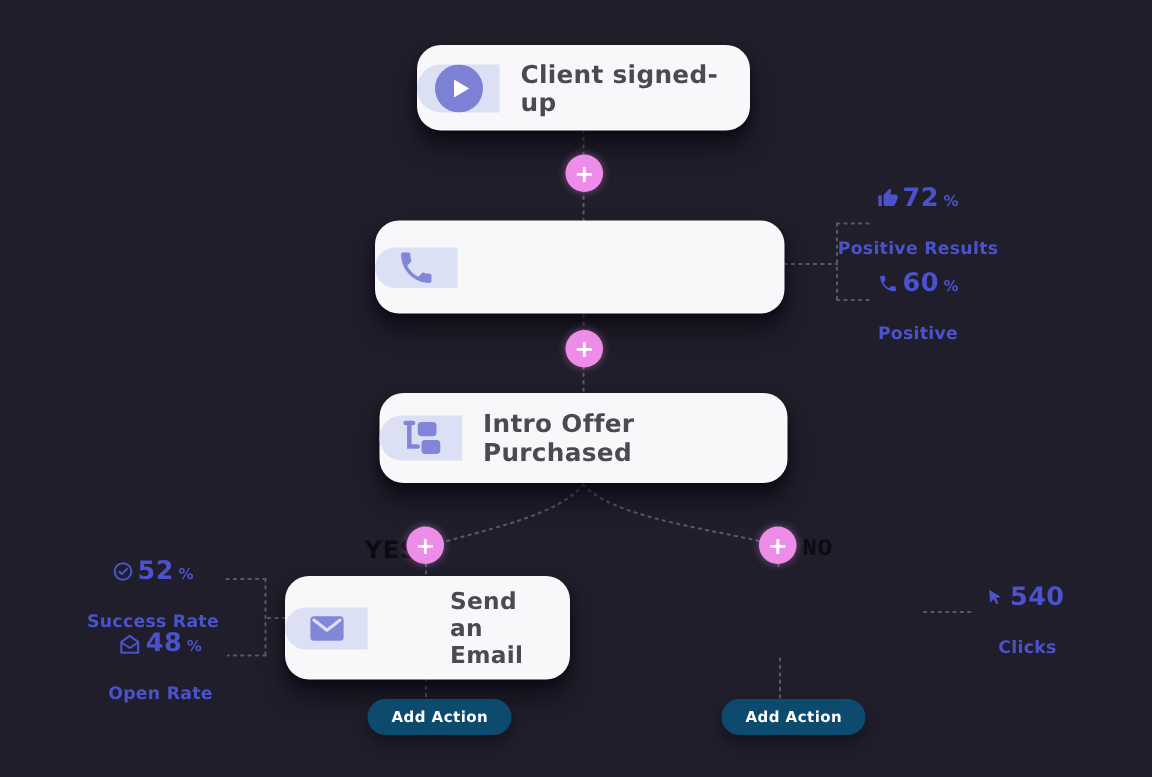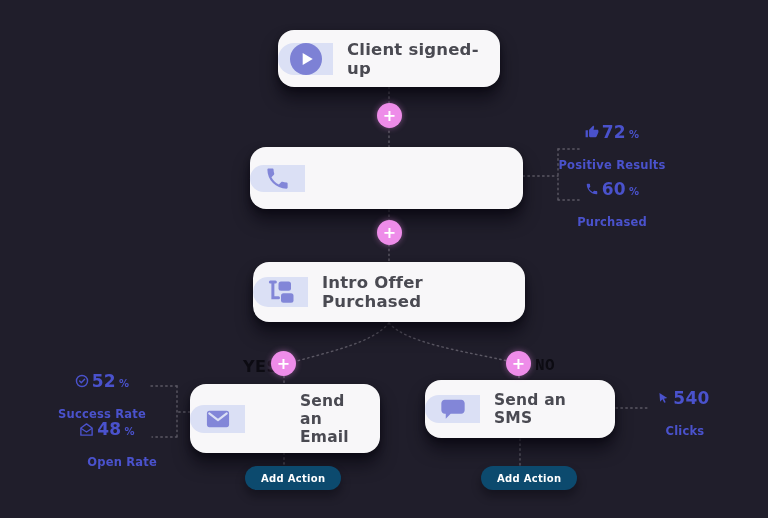--- a/index.html
+++ b/index.html
@@ -158,28 +158,20 @@
   <div class="node" style="left:190px;top:384px;width:190px;height:69px;gap:41px;">
     <div class="icon-panel">
       <svg width="28" height="28" viewBox="0 0 24 24">
         <rect x="2.5" y="5" width="19" height="14" rx="2.2" fill="#8286d8"></rect>
         <path d="M4.5 7.2l7.5 5.8 7.5-5.8" fill="none" stroke="#dbe0f5" stroke-width="1.8" stroke-linecap="round" stroke-linejoin="round"></path>
       </svg>
     </div>
     <div class="node-label" style="font-size:15.5px;">Send an Email</div>
   </div>
 
-  <div class="node" style="left:425px;top:380px;width:190px;height:58px;">
-    <div class="icon-panel">
-      <svg width="28" height="28" viewBox="0 0 24 24" fill="#8286d8">
-        <path d="M5 4h14c1.66 0 3 1.34 3 3v6c0 1.66-1.34 3-3 3h-9l-4.2 4.4V16H5c-1.66 0-3-1.34-3-3V7c0-1.66 1.34-3 3-3z"></path>
-      </svg>
-    </div>
-    <div class="node-label" style="font-size:15.5px;">Send an SMS</div>
-  </div>
 
   <button class="add-action" style="left:245px;top:466px;">Add Action</button>
   <button class="add-action" style="left:481px;top:466px;">Add Action</button>
 
   <div class="stat" style="left:556px;top:122px;width:112px;">
     <div class="stat-value">
       <span class="stat-icon">
         <svg width="14" height="14" viewBox="0 0 24 24" fill="#4a52cc">
           <path d="M1 21h4V9H1v12zm22-11c0-1.1-.9-2-2-2h-6.31l.95-4.57.03-.32c0-.41-.17-.79-.44-1.06L14.17 1 7.59 7.59C7.22 7.95 7 8.45 7 9v10c0 1.1.9 2 2 2h9c.83 0 1.54-.5 1.84-1.22l3.02-7.05c.09-.23.14-.47.14-.73v-2z"></path>
         </svg>
@@ -193,38 +185,38 @@
   <div class="stat" style="left:562px;top:179px;width:100px;">
     <div class="stat-value">
       <span class="stat-icon">
         <svg width="14" height="14" viewBox="0 0 24 24" fill="#4a52cc">
           <path d="M6.62 10.79c1.44 2.83 3.76 5.14 6.59 6.59l2.2-2.21c.27-.27.67-.36 1.02-.24 1.12.37 2.33.57 3.57.57.55 0 1 .45 1 1V20c0 .55-.45 1-1 1-9.39 0-17-7.61-17-17 0-.55.45-1 1-1h3.5c.55 0 1 .45 1 1 0 1.25.2 2.45.57 3.57.11.35.03.74-.25 1.02l-2.2 2.2z"></path>
         </svg>
       </span>
       <span>60</span>
         <span class="pct">%</span>
     </div>
-    <div class="stat-label">Purchased</div>
+    <div class="stat-label">Positive</div>
   </div>
 
   <div class="stat" style="left:52px;top:371px;width:100px;">
     <div class="stat-value">
       <span class="stat-icon">
         <svg width="14" height="14" viewBox="0 0 24 24" fill="none" stroke="#4a52cc" stroke-width="2.4">
           <circle cx="12" cy="12" r="9.5"></circle>
           <path d="M8 12.2l2.8 2.8L16.5 9" stroke-linecap="round" stroke-linejoin="round"></path>
         </svg>
       </span>
       <span>52</span>
         <span class="pct">%</span>
     </div>
     <div class="stat-label">Success Rate</div>
   </div>
 
-  <div class="stat" style="left:57px;top:419px;width:100px;text-align:right;">
+  <div class="stat" style="left:57px;top:419px;width:100px;">
     <div class="stat-value">
       <span class="stat-icon">
         <svg width="15" height="15" viewBox="0 0 24 24" fill="none" stroke="#4a52cc" stroke-width="2.2" stroke-linejoin="round">
           <path d="M3 9.5L12 3l9 6.5V21H3z"></path>
           <path d="M3 10l9 6 9-6" stroke-width="2"></path>
         </svg>
       </span>
       <span>48</span>
         <span class="pct">%</span>
     </div>

